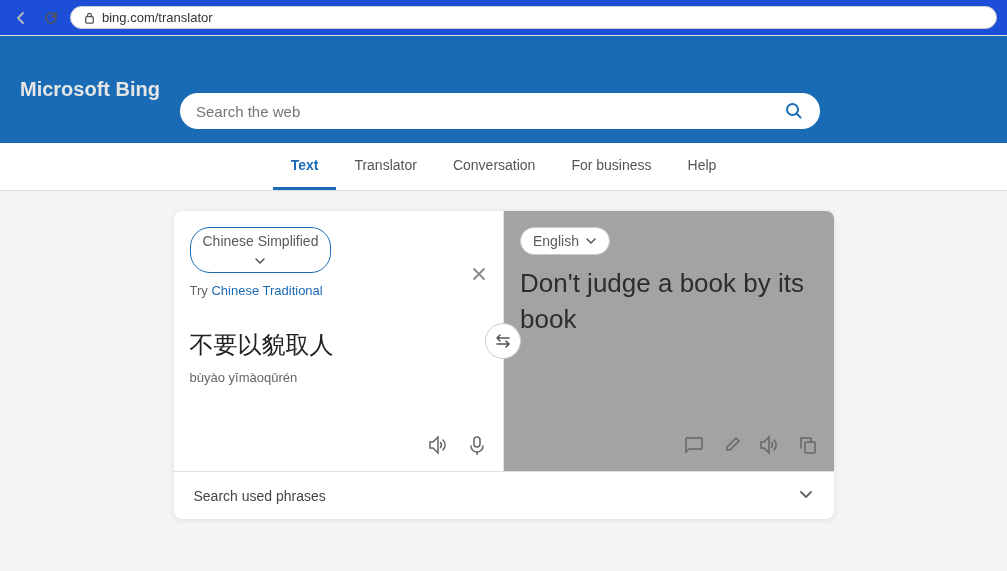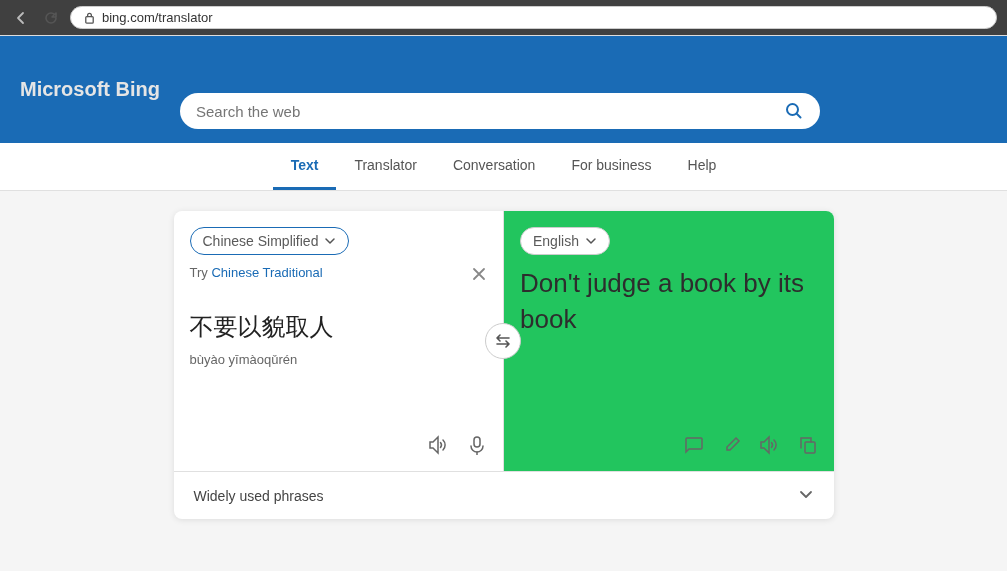--- a/index.html
+++ b/index.html
@@ -1,20 +1,20 @@
 <!DOCTYPE html>
 <html><head>
   <meta charset="utf-8">
   <style>
     * { margin: 0; padding: 0; box-sizing: border-box; }
     body { font-family: 'Segoe UI', Arial, sans-serif; background: #f5f5f5; }
 
     
     .browser-bar {
-      background: #404040;
+      background: #1d4ed8;
       padding: 6px 10px;
       display: flex;
       align-items: center;
       gap: 8px;
       border-bottom: 1px solid #ddd;
     }
     .browser-nav-btn {
       width: 22px; height: 22px;
       border: none; background: none;
       cursor: pointer;
@@ -119,37 +119,38 @@
     .left-panel {
       flex: 1;
       padding: 16px;
       border-right: 1px solid #e0e0e0;
       position: relative;
       min-height: 260px;
     }
     .right-panel {
       flex: 1;
       padding: 16px;
-      background: #22c55e;
+      background: #a3a3a3;
       position: relative;
       min-height: 260px;
     }
     .lang-selector {
       display: flex;
       align-items: center;
       gap: 6px;
       border: 1px solid #1a6bb5;
       border-radius: 20px;
       padding: 5px 12px;
       cursor: pointer;
       width: fit-content;
       color: #5a5a5a;
       font-size: 14px;
       background: white;
       margin-bottom: 10px;
+      flex-direction: column;
     }
     .lang-selector-right {
       display: flex;
       align-items: center;
       gap: 6px;
       border: 1px solid #ccc;
       border-radius: 20px;
       padding: 5px 12px;
       cursor: pointer;
       width: fit-content;
@@ -381,21 +382,21 @@
               <rect x="7" y="7" width="10" height="11" rx="1" stroke="#666" stroke-width="1.5" fill="none"></rect>
               <path d="M3 13V3h10v4" stroke="#666" stroke-width="1.5" stroke-linecap="round" fill="none"></path>
             </svg>
           </button>
         </div>
       </div>
 
     </div>
 
     <div class="phrases-section">
-      <span class="phrases-label">Widely used phrases</span>
+      <span class="phrases-label">Search used phrases</span>
       <span class="phrases-chevron">
         <svg width="16" height="16" viewBox="0 0 16 16" fill="none">
           <path d="M3 6l5 5 5-5" stroke="#666" stroke-width="1.8" stroke-linecap="round" stroke-linejoin="round"></path>
         </svg>
       </span>
     </div>
 
   </div>
 </div>
 

